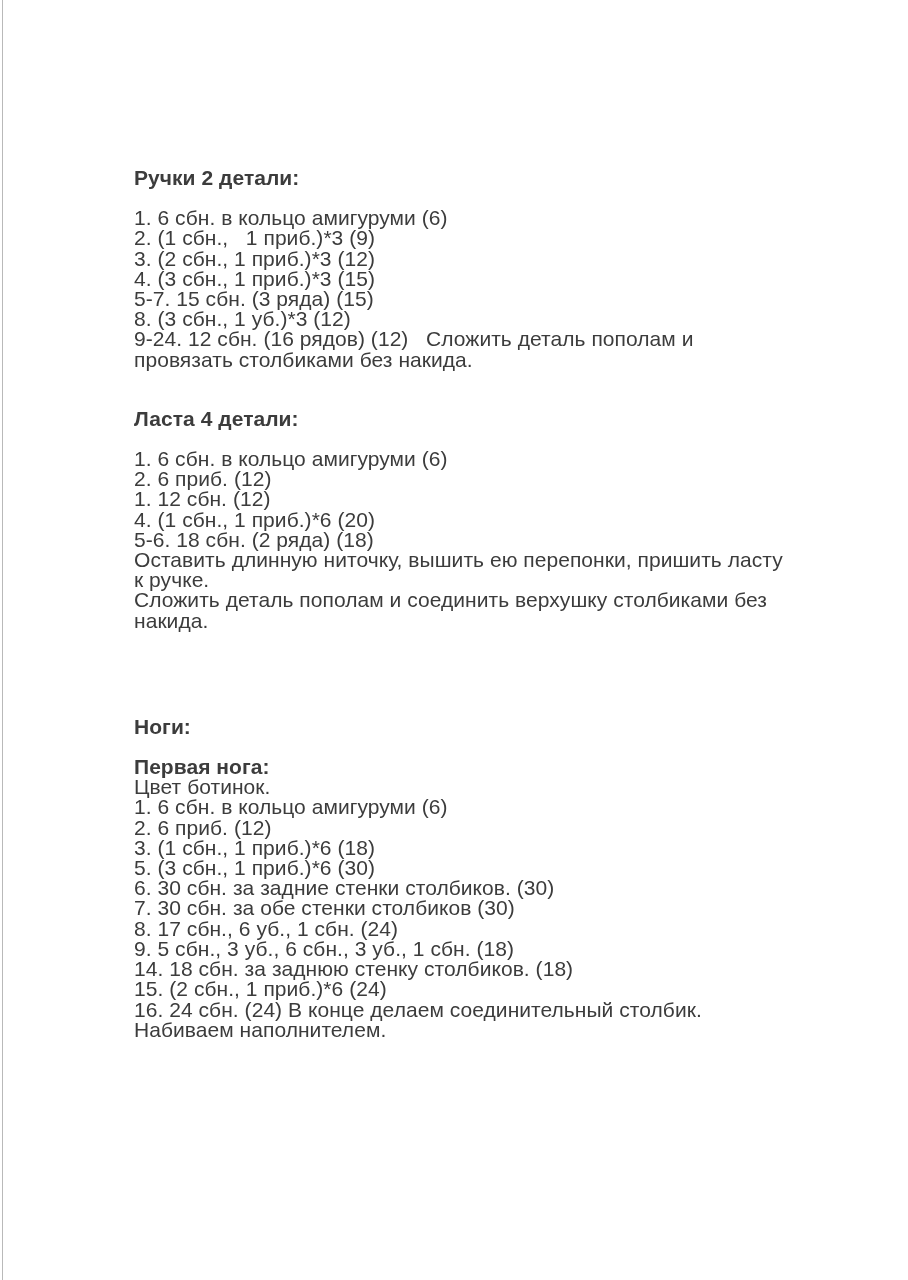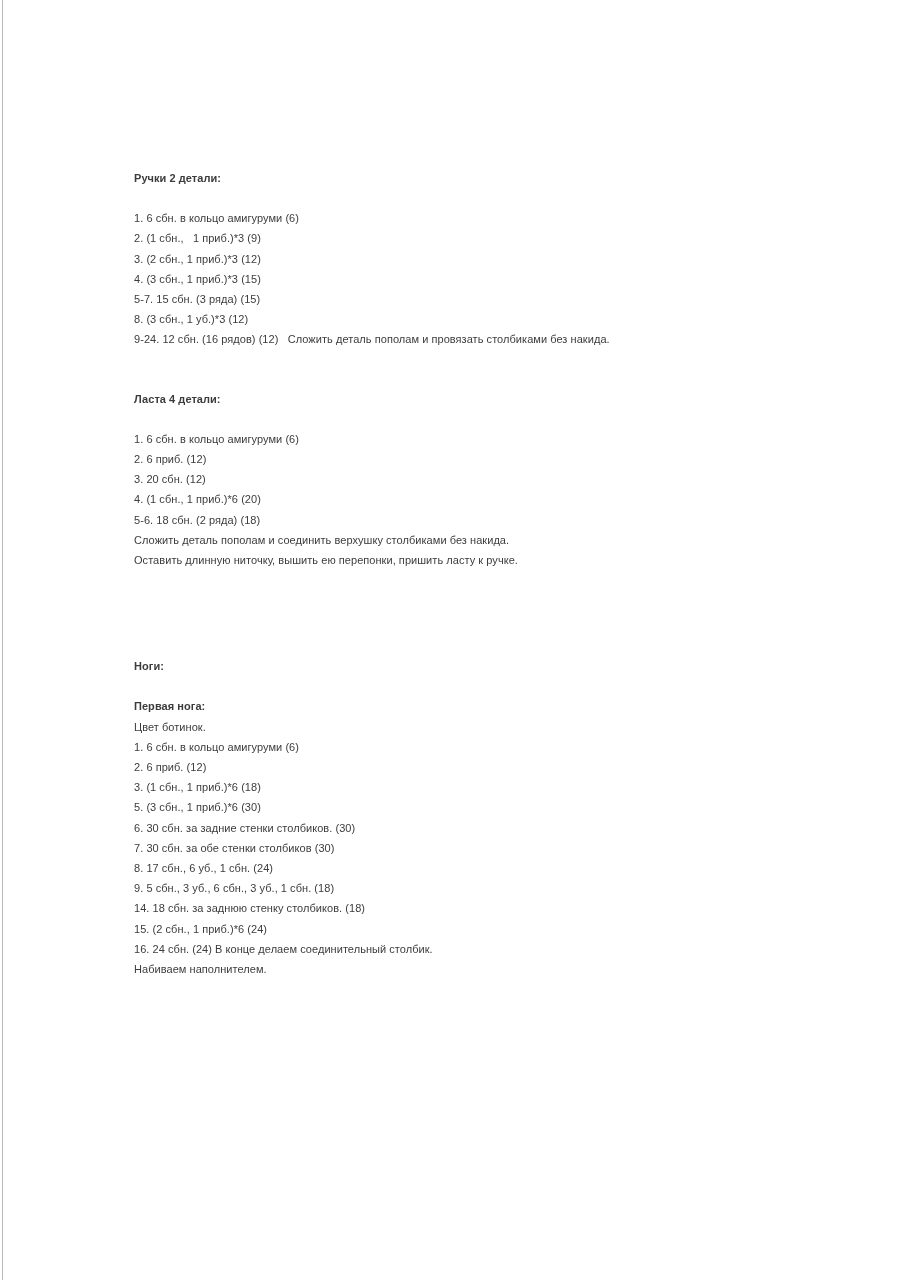--- a/index.html
+++ b/index.html
@@ -22,21 +22,21 @@
     width: 1px;
     height: 1280px;
     background: #b9b9b9;
   }
   .doc {
     position: absolute;
     left: 134px;
     top: 168px;
     width: 660px;
     color: #3c3c3c;
-    font-size: 11px;
+    font-size: 21px;
     line-height: 20.2px;
     letter-spacing: 0.05px;
   }
   .block { margin: 0; padding: 0; }
   .heading {
     font-weight: bold;
     white-space: pre-wrap;
   }
   .line {
     white-space: pre-wrap;
@@ -64,25 +64,25 @@
     <div class="line">9-24. 12 сбн. (16 рядов) (12)   Сложить деталь пополам и провязать столбиками без накида.</div>
   </div>
 
   <div class="gap-lg"></div>
 
   <div class="block">
     <div class="heading">Ласта 4 детали:</div>
     <div class="gap-sm"></div>
     <div class="line">1. 6 сбн. в кольцо амигуруми (6)</div>
     <div class="line">2. 6 приб. (12)</div>
-    <div class="line">3. 20 сбн. (12)</div>
+    <div class="line">1. 12 сбн. (12)</div>
     <div class="line">4. (1 сбн., 1 приб.)*6 (20)</div>
     <div class="line">5-6. 18 сбн. (2 ряда) (18)</div>
+    <div class="line">Оставить длинную ниточку, вышить ею перепонки, пришить ласту к ручке.</div>
     <div class="line">Сложить деталь пополам и соединить верхушку столбиками без накида.</div>
-    <div class="line">Оставить длинную ниточку, вышить ею перепонки, пришить ласту к ручке.</div>
   </div>
 
   <div class="gap-xxl"></div>
 
   <div class="block">
     <div class="heading">Ноги:</div>
   </div>
 
   <div class="gap-sm"></div>
 

